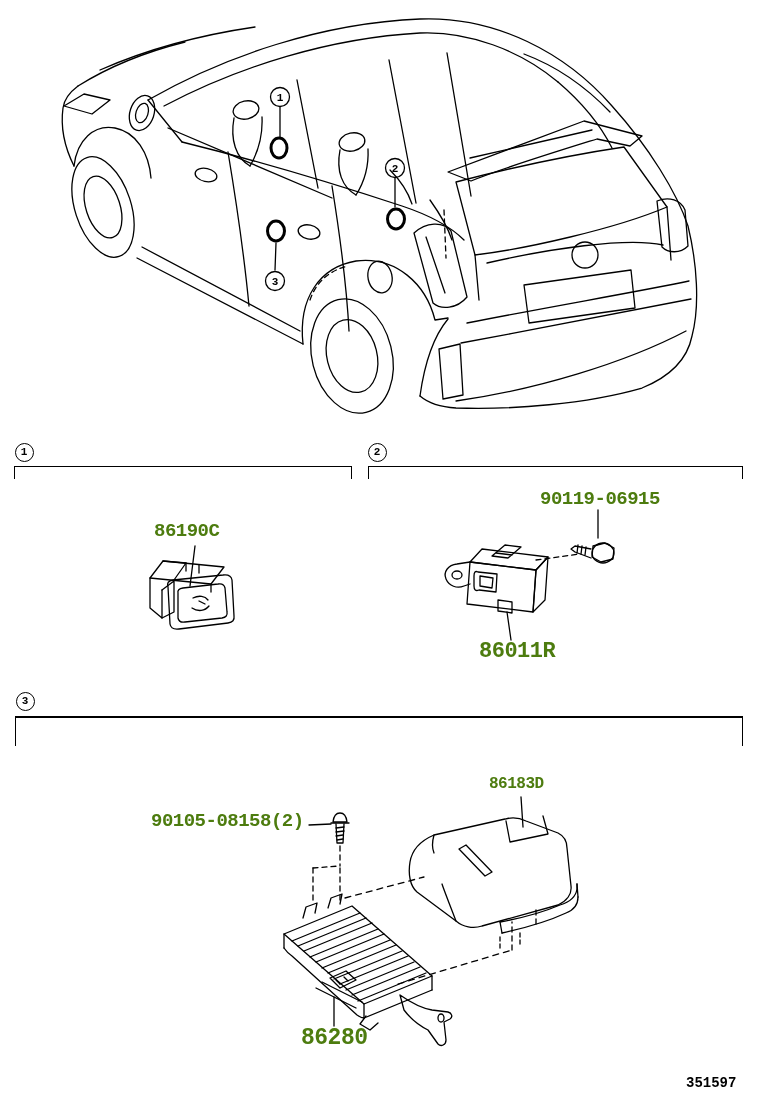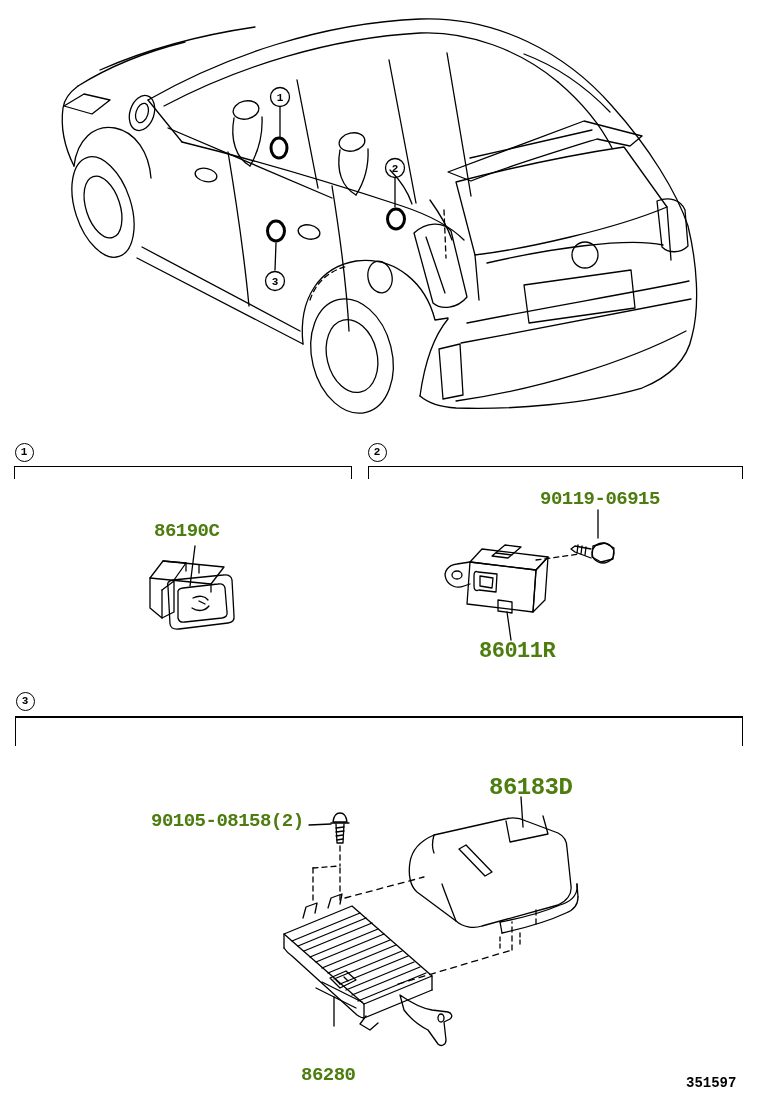--- a/index.html
+++ b/index.html
@@ -218,21 +218,21 @@
     <span>3</span>
   </div>
   <div class="bracket heavy" style="left:15px;top:716px;width:728px;"></div>
 
   <div class="lbl" style="left:154px;top:522px;font-size:19px;">86190C</div>
 
   <div class="lbl" style="left:540px;top:490px;font-size:19px;">90119-06915</div>
 
   <div class="lbl" style="left:479px;top:641px;font-size:22px;">86011R</div>
 
-  <div class="lbl" style="left:489px;top:776px;font-size:24px;text-align:center;">86183D</div>
+  <div class="lbl" style="left:489px;top:776px;font-size:16px;text-align:center;">86183D</div>
 
   <div class="lbl" style="left:151px;top:812px;font-size:19px;">90105-08158(2)</div>
 
-  <div class="lbl" style="left:301px;top:1027px;font-size:19px;margin-top:39px;">86280</div>
+  <div class="lbl" style="left:301px;top:1027px;font-size:23px;">86280</div>
 
   <div class="figcode" style="left:686px;top:1075px;">351597</div>
 
 </div>
 
 </body></html>

